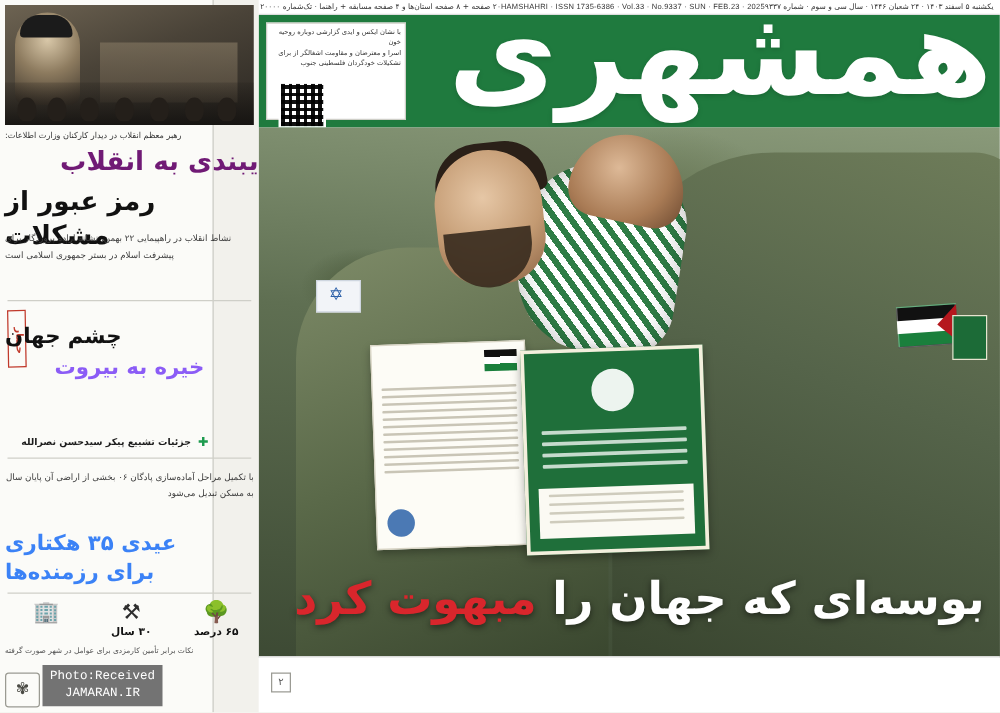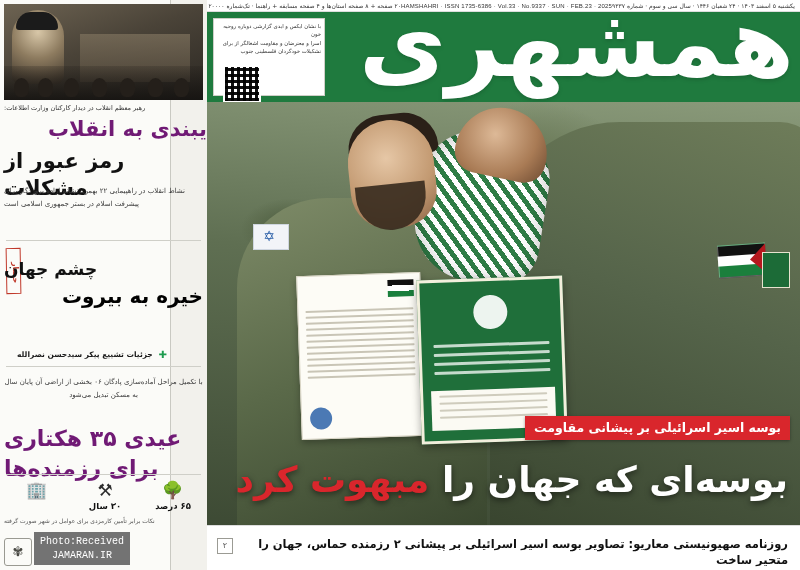--- a/index.html
+++ b/index.html
@@ -76,21 +76,21 @@
     position:absolute;left:6px;width:195px;height:1px;background:#cfcfc8;
   }
 
   
   .s2-head1{
     position:absolute;left:4px;top:258px;width:199px;
     font-size:17px;font-weight:bold;color:#111;text-align:left;line-height:1.3;
   }
   .s2-head2{
     position:absolute;left:4px;top:283px;width:199px;
-    font-size:20px;font-weight:bold;color:#000000;text-align:right;line-height:1.3;
+    font-size:17px;font-weight:bold;color:#8b5cf6;text-align:center;line-height:1.3;
   }
   .s2-deck{
     position:absolute;left:4px;top:314px;width:199px;
     font-size:7px;color:#3a3a3a;text-align:left;line-height:1.8;
   }
   .s2-bullet{
     position:absolute;left:4px;top:348px;width:199px;
     font-size:7.5px;color:#1b1b1b;text-align:left;font-weight:bold;margin-left:13px;
   }
   .bullet-plus{
@@ -102,25 +102,25 @@
     border:1.6px solid #c0392b;color:#c0392b;
     font-size:8px;font-weight:bold;text-align:center;
     writing-mode:vertical-rl;letter-spacing:2px;
     padding-top:3px;box-sizing:border-box;
     transform:rotate(-1deg);
   }
 
   
   .s3-deck{
     position:absolute;left:4px;top:376px;width:199px;
-    font-size:7px;color:#3a3a3a;text-align:center;line-height:1.85;
+    font-size:7px;color:#3a3a3a;text-align:right;line-height:1.85;
   }
   .s3-head{
     position:absolute;left:4px;top:424px;width:199px;
-    font-size:22px;font-weight:bold;color:#701a75;text-align:left;line-height:1.35;
+    font-size:17px;font-weight:bold;color:#3b82f6;text-align:left;line-height:1.35;
   }
 
   
   .icon-strip{
     position:absolute;left:4px;top:480px;width:199px;height:36px;
   }
   .icon-cell{
     position:absolute;top:0;width:60px;text-align:center;
   }
   .ic-glyph{font-size:17px;color:#2e2e2e;line-height:20px;}
@@ -466,25 +466,23 @@
             <i></i>
         </div>
         <div class="cert2-white">
           <i></i>
             <i></i>
             <i></i>
             <i></i>
         </div>
       </div>
 
-      <div class="hero-kicker">بوسه اسیر اسرائیلی بر پیشانی مقاومت</div>
       <div class="hero-head">
         <span>بوسه‌ای که جهان را</span>
         <span class="accent">مبهوت کرد</span>
       </div>
     </div>
 
     <div class="bottom-bar">
-      <div class="bottom-text">روزنامه صهیونیستی معاریو: تصاویر بوسه اسیر اسرائیلی بر پیشانی ۲ رزمنده حماس، جهان را متحیر ساخت</div>
       <div class="page-num">۲</div>
     </div>
   </div>
 </div>
 
 </body></html>

